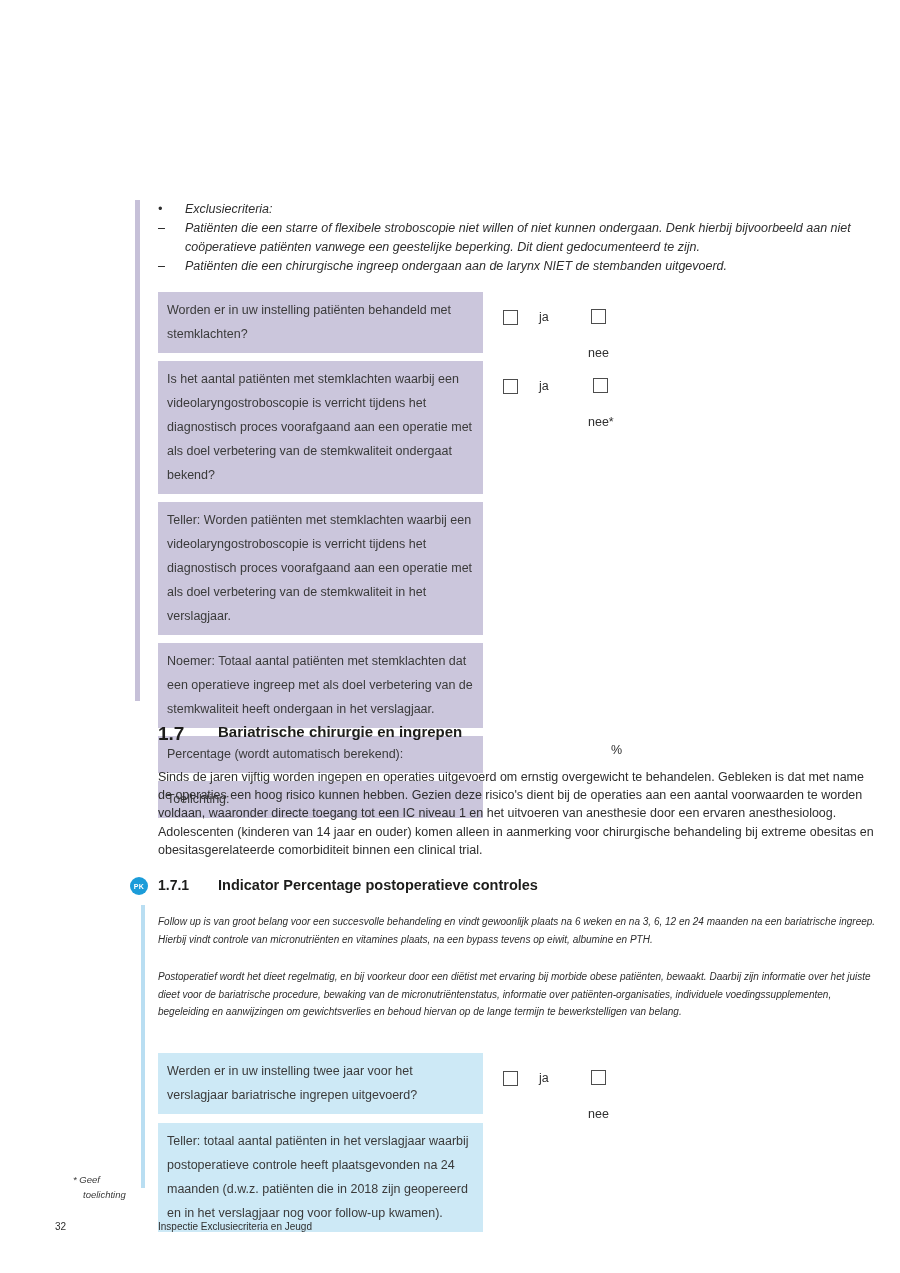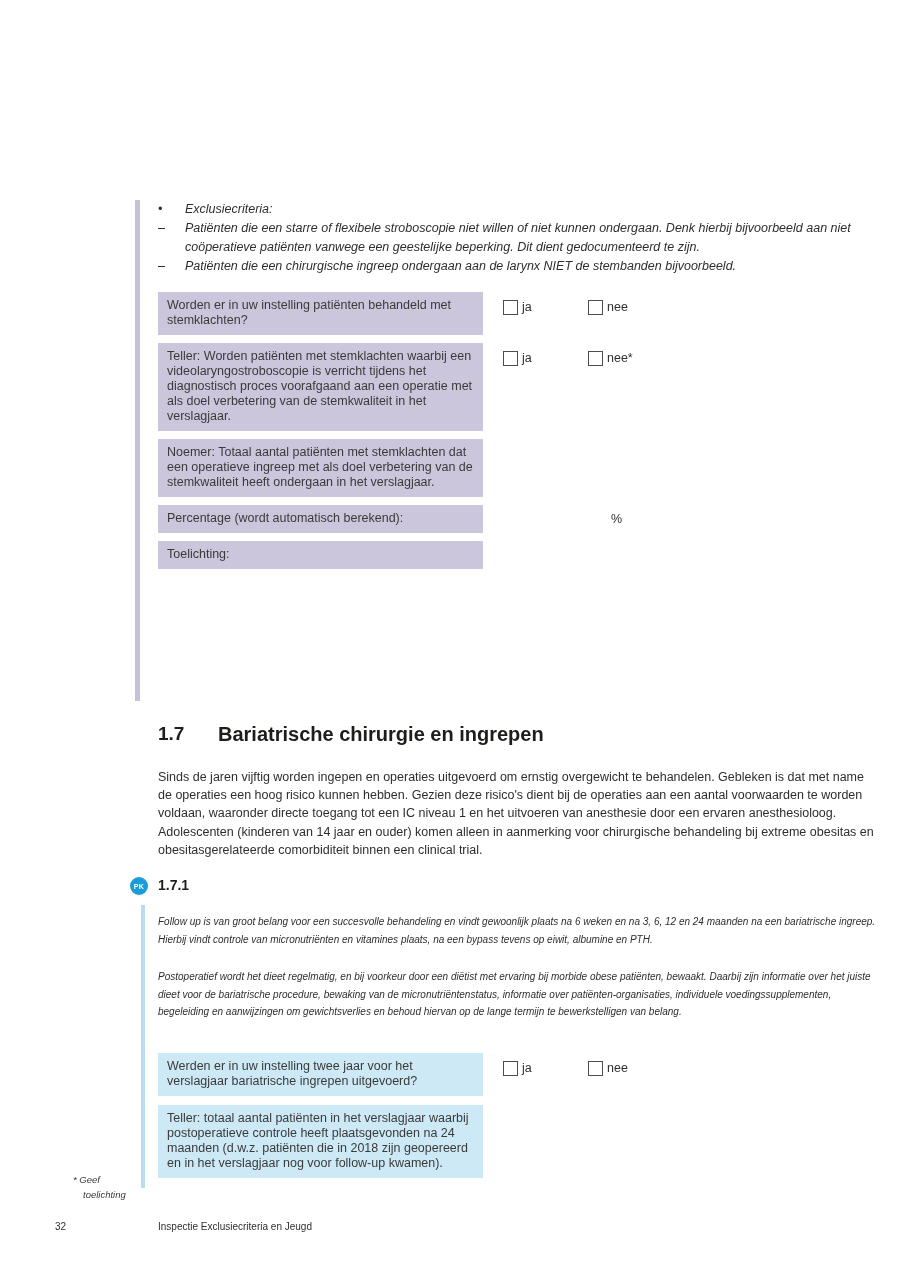--- a/index.html
+++ b/index.html
@@ -26,35 +26,35 @@
   .exc-marker { width: 27px; flex: none; }
 
   
   .form { position: absolute; left: 158px; width: 600px; }
   .form-purple { top: 292px; }
   .form-blue   { top: 1053px; }
   .form-row { position: relative; }
   .form-purple .form-row { margin-bottom: 8px; }
   .form-blue   .form-row { margin-bottom: 9px; }
   .q-box { width: 325px; padding: 6px 10px 7px 9px;
-           font-size: 12.5px; line-height: 15px; color: #3a3a3a; }
+           font-size: 12.5px; line-height: 24px; color: #3a3a3a; }
   .form-purple .q-box { background: var(--purple-box); }
   .form-blue   .q-box { background: var(--blue-box); }
-  .opt { position: absolute; top: 7px; display: flex; align-items: center; gap: 4px; }
+  .opt { position: absolute; top: 17px; display: flex; align-items: center; gap: 21px; }
   .opt-1 { left: 345px; }
-  .opt-2 { left: 430px; }
+  .opt-2 { left: 430px; flex-direction: column; }
   .cbx { width: 15px; height: 15px; border: 1.5px solid #4d4d4d; background: #fff; flex: none; }
   .opt-label { font-size: 12.5px; line-height: 16px; color: #2f2f2f; }
   .pct { position: absolute; left: 453px; top: 7px; font-size: 12.5px; color: #2f2f2f; }
 
   
   .h17 { position: absolute; left: 158px; top: 723px; display: flex;
          font-weight: bold; color: #1d1d1b; }
   .h17 .h-num { width: 60px; flex: none; font-size: 19px; }
-  .h17 .h-title { font-size: 20px; }
+  .h17 .h-title { font-size: 15px; }
   .body17 { position: absolute; left: 158px; top: 768px; width: 718px;
             font-size: 12.5px; line-height: 18.2px; color: #2e2e2e; }
 
   
   .badge { position: absolute; left: 130px; top: 877px; width: 18px; height: 18px;
            border-radius: 50%; background: var(--badge); color: #fff;
            font-size: 7px; font-weight: bold; letter-spacing: 0.3px;
            display: flex; align-items: center; justify-content: center; }
   .h171 { position: absolute; left: 158px; top: 877px; display: flex;
           font-weight: bold; color: #1d1d1b; }
@@ -84,37 +84,38 @@
     <div class="exc-row">
       <span class="exc-marker">•</span>
       <span>Exclusiecriteria:</span>
     </div>
     <div class="exc-row">
       <span class="exc-marker">–</span>
       <span>Patiënten die een starre of flexibele stroboscopie niet willen of niet kunnen ondergaan. Denk hierbij bijvoorbeeld aan niet coöperatieve patiënten vanwege een geestelijke beperking. Dit dient gedocumenteerd te zijn.</span>
     </div>
     <div class="exc-row">
       <span class="exc-marker">–</span>
-      <span>Patiënten die een chirurgische ingreep ondergaan aan de larynx NIET de stembanden bijvoorbeeld.</span>
+      <span>Patiënten die een chirurgische ingreep ondergaan aan de larynx NIET de stembanden uitgevoerd.</span>
     </div>
   </div>
 
   <div class="form form-purple">
     <div class="form-row">
       <div class="q-box">Worden er in uw instelling patiënten behandeld met stemklachten?</div>
       <div class="opt opt-1">
         <span class="cbx"></span>
         <span class="opt-label">ja</span>
       </div>
       <div class="opt opt-2">
         <span class="cbx"></span>
         <span class="opt-label">nee</span>
       </div>
     </div>
     <div class="form-row">
+      <div class="q-box">Is het aantal patiënten met stemklachten waarbij een videolaryngostroboscopie is verricht tijdens het diagnostisch proces voorafgaand aan een operatie met als doel verbetering van de stemkwaliteit ondergaat bekend?</div>
       <div class="opt opt-1">
         <span class="cbx"></span>
         <span class="opt-label">ja</span>
       </div>
       <div class="opt opt-2">
         <span class="cbx"></span>
         <span class="opt-label">nee*</span>
       </div>
     </div>
     <div class="form-row">
@@ -134,20 +135,21 @@
 
   <div class="h17">
     <span class="h-num">1.7</span>
     <span class="h-title">Bariatrische chirurgie en ingrepen</span>
   </div>
   <div class="body17">Sinds de jaren vijftig worden ingepen en operaties uitgevoerd om ernstig overgewicht te behandelen. Gebleken is dat met name de operaties een hoog risico kunnen hebben. Gezien deze risico's dient bij de operaties aan een aantal voorwaarden te worden voldaan, waaronder directe toegang tot een IC niveau 1 en het uitvoeren van anesthesie door een ervaren anesthesioloog. Adolescenten (kinderen van 14 jaar en ouder) komen alleen in aanmerking voor chirurgische behandeling bij extreme obesitas en obesitasgerelateerde comorbiditeit binnen een clinical trial.</div>
 
   <div class="badge">PK</div>
   <div class="h171">
     <span class="h-num">1.7.1</span>
+    <span class="h-title">Indicator Percentage postoperatieve controles</span>
   </div>
 
   <div class="intro">
     <p>Follow up is van groot belang voor een succesvolle behandeling en vindt gewoonlijk plaats na 6 weken en na 3, 6, 12 en 24 maanden na een bariatrische ingreep. Hierbij vindt controle van micronutriënten en vitamines plaats, na een bypass tevens op eiwit, albumine en PTH.</p>
     <p>Postoperatief wordt het dieet regelmatig, en bij voorkeur door een diëtist met ervaring bij morbide obese patiënten, bewaakt. Daarbij zijn informatie over het juiste dieet voor de bariatrische procedure, bewaking van de micronutriëntenstatus, informatie over patiënten-organisaties, individuele voedingssupplementen, begeleiding en aanwijzingen om gewichtsverlies en behoud hiervan op de lange termijn te bewerkstelligen van belang.</p>
   </div>
 
   <div class="form form-blue">
     <div class="form-row">
       <div class="q-box">Werden er in uw instelling twee jaar voor het verslagjaar bariatrische ingrepen uitgevoerd?</div>

